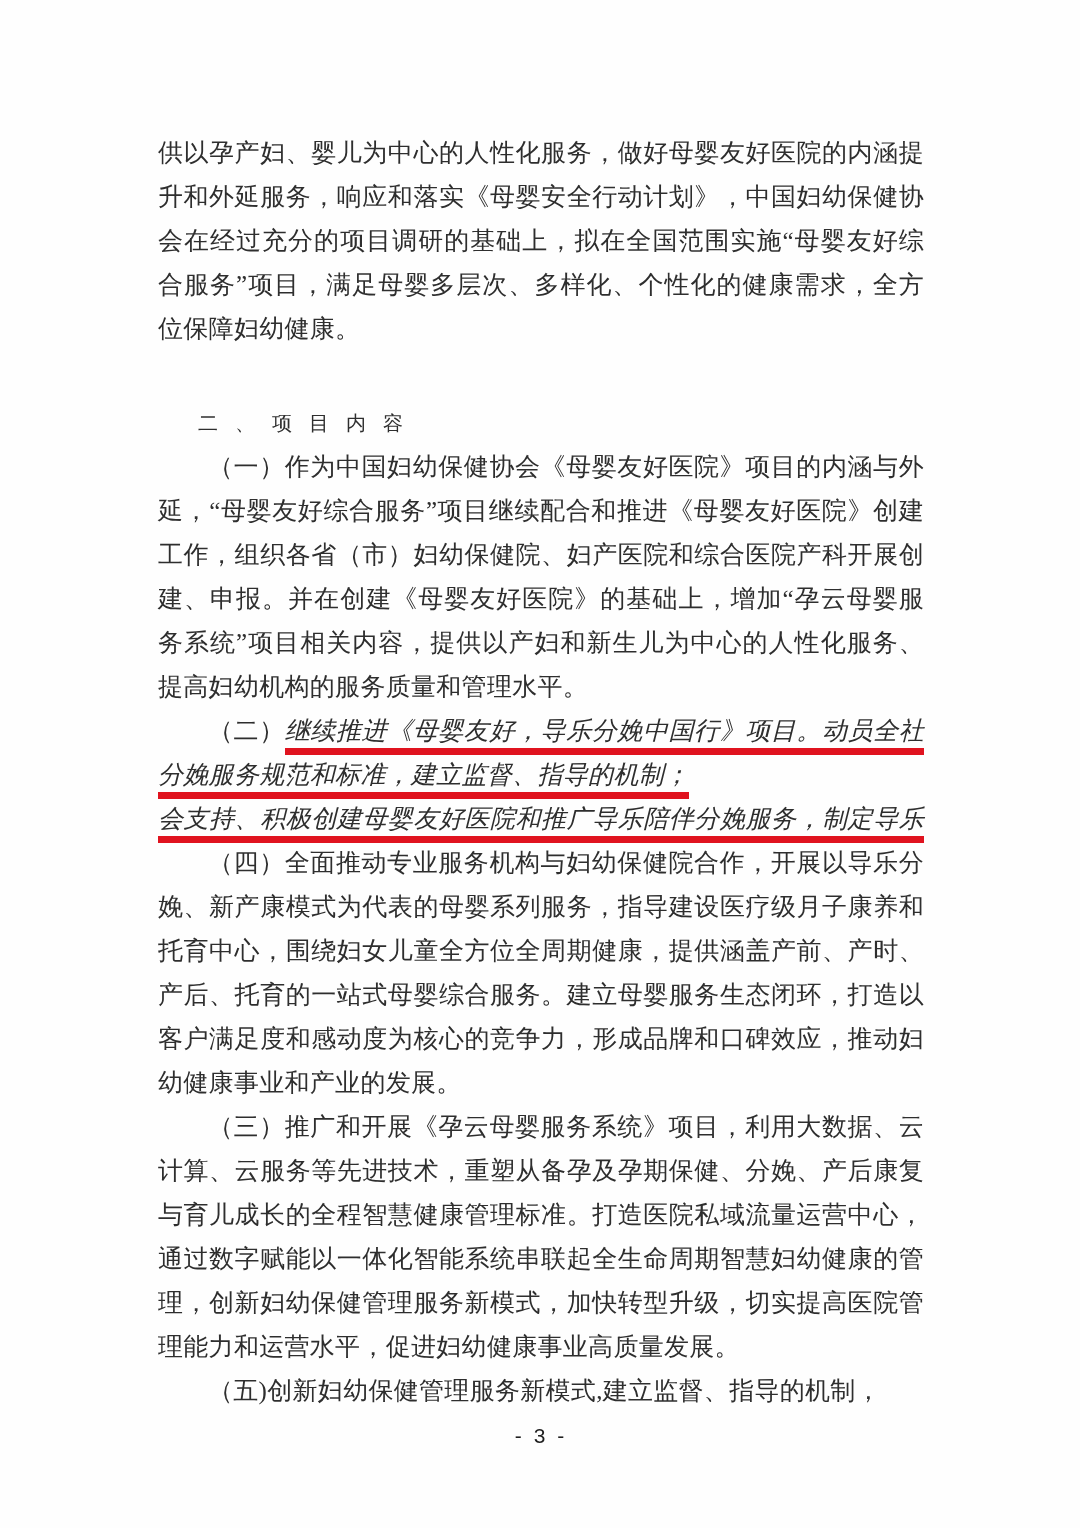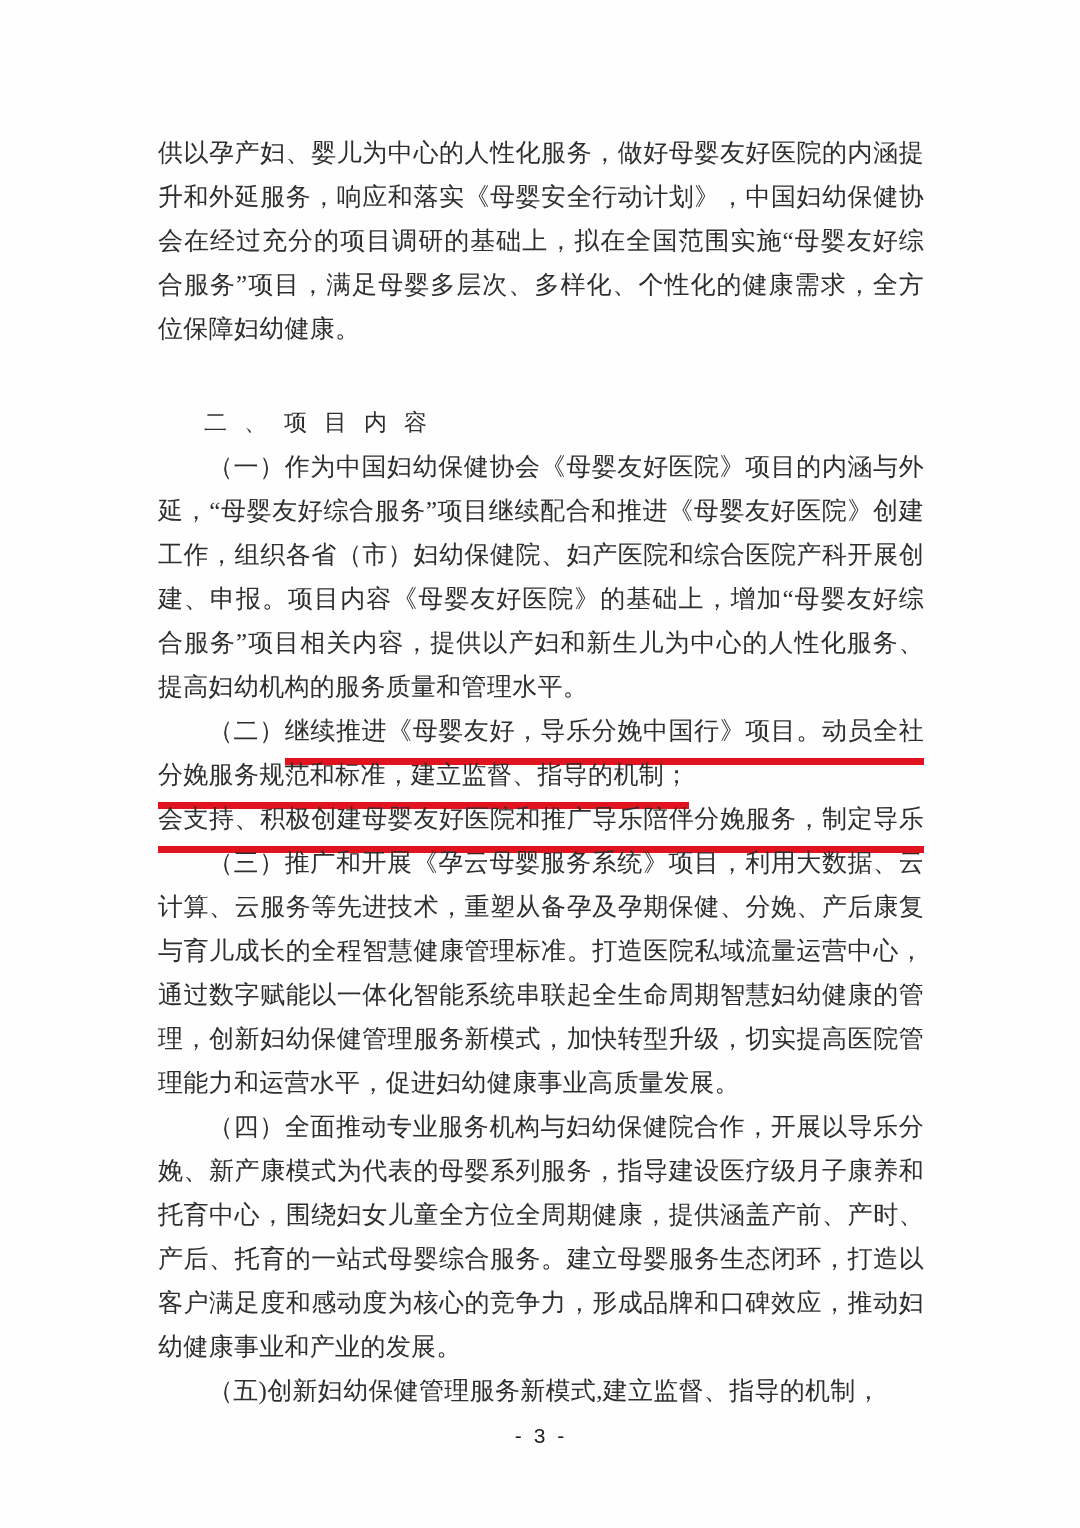--- a/index.html
+++ b/index.html
@@ -21,33 +21,34 @@
     width: 766px;
     font-size: 25px;
     line-height: 44px;
     letter-spacing: 0.3px;
     text-align: justify;
   }
   .para { margin: 0; text-indent: 2em; }
   .para.no-indent { text-indent: 0; }
   .heading {
     margin: 50px 0 0 0;
-    font-size: 23px;
+    font-size: 20px;
     font-weight: normal;
     text-indent: 2em;
     letter-spacing: 17px;
     text-align: left;
   }
   .manual-para { margin: 0; }
   .mline { text-indent: 0; }
   .mline.first { text-indent: 2em; }
   .mline.just { text-align-last: justify; }
   .redline {
     border-bottom: 7px solid var(--underline_red, #e0131f);
-    padding-bottom: 14px;
+    padding-bottom: 4px;
+    font-style: italic;
   }
   .page-number {
     margin-top: 1px;
     text-align: center;
     text-align-last: center;
     font-family: "Liberation Sans", sans-serif;
     font-size: 21px;
     letter-spacing: 3px;
     color: #1f1f1f;
   }
@@ -55,35 +56,35 @@
 </head>
 <body>
 
 <div class="page">
   <div class="content">
 
     <p class="para no-indent">供以孕产妇、婴儿为中心的人性化服务，做好母婴友好医院的内涵提升和外延服务，响应和落实《母婴安全行动计划》，中国妇幼保健协会在经过充分的项目调研的基础上，拟在全国范围实施“母婴友好综合服务”项目，满足母婴多层次、多样化、个性化的健康需求，全方位保障妇幼健康。</p>
 
     <h2 class="heading">二、项目内容</h2>
 
-    <p class="para">（一）作为中国妇幼保健协会《母婴友好医院》项目的内涵与外延，“母婴友好综合服务”项目继续配合和推进《母婴友好医院》创建工作，组织各省（市）妇幼保健院、妇产医院和综合医院产科开展创建、申报。项目内容《母婴友好医院》的基础上，增加“母婴友好综合服务”项目相关内容，提供以产妇和新生儿为中心的人性化服务、提高妇幼机构的服务质量和管理水平。</p>
+    <p class="para">（一）作为中国妇幼保健协会《母婴友好医院》项目的内涵与外延，“母婴友好综合服务”项目继续配合和推进《母婴友好医院》创建工作，组织各省（市）妇幼保健院、妇产医院和综合医院产科开展创建、申报。并在创建《母婴友好医院》的基础上，增加“孕云母婴服务系统”项目相关内容，提供以产妇和新生儿为中心的人性化服务、提高妇幼机构的服务质量和管理水平。</p>
 
     <div class="manual-para">
       <div class="mline first just">
         <span>（二）</span><span class="redline">继续推进《母婴友好，导乐分娩中国行》项目。动员全社</span>
       </div>
       <div class="mline">
         <span class="redline">分娩服务规范和标准，建立监督、指导的机制；</span>
       </div>
       <div class="mline just">
         <span class="redline">会支持、积极创建母婴友好医院和推广导乐陪伴分娩服务，制定导乐</span>
       </div>
     </div>
 
+    <p class="para">（四）全面推动专业服务机构与妇幼保健院合作，开展以导乐分娩、新产康模式为代表的母婴系列服务，指导建设医疗级月子康养和托育中心，围绕妇女儿童全方位全周期健康，提供涵盖产前、产时、产后、托育的一站式母婴综合服务。建立母婴服务生态闭环，打造以客户满足度和感动度为核心的竞争力，形成品牌和口碑效应，推动妇幼健康事业和产业的发展。</p>
+
     <p class="para">（三）推广和开展《孕云母婴服务系统》项目，利用大数据、云计算、云服务等先进技术，重塑从备孕及孕期保健、分娩、产后康复与育儿成长的全程智慧健康管理标准。打造医院私域流量运营中心，通过数字赋能以一体化智能系统串联起全生命周期智慧妇幼健康的管理，创新妇幼保健管理服务新模式，加快转型升级，切实提高医院管理能力和运营水平，促进妇幼健康事业高质量发展。</p>
-
-    <p class="para">（四）全面推动专业服务机构与妇幼保健院合作，开展以导乐分娩、新产康模式为代表的母婴系列服务，指导建设医疗级月子康养和托育中心，围绕妇女儿童全方位全周期健康，提供涵盖产前、产时、产后、托育的一站式母婴综合服务。建立母婴服务生态闭环，打造以客户满足度和感动度为核心的竞争力，形成品牌和口碑效应，推动妇幼健康事业和产业的发展。</p>
 
     <p class="para">（五)创新妇幼保健管理服务新模式,建立监督、指导的机制，</p>
 
     <div class="page-number">- 3 -</div>
   </div>
 </div>
 
 </body></html>

